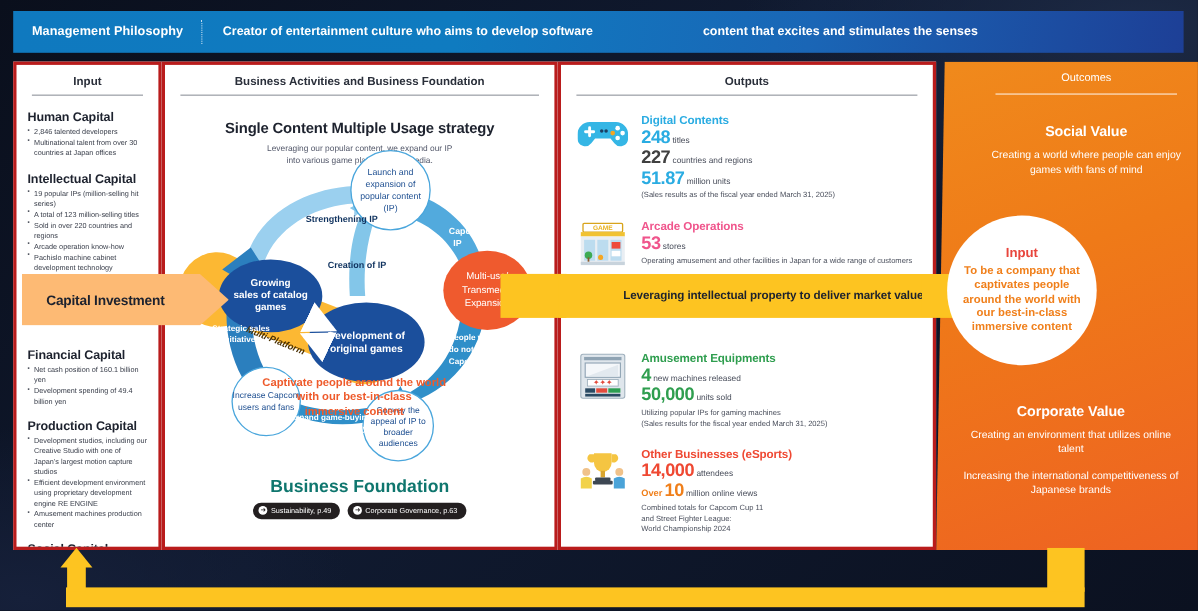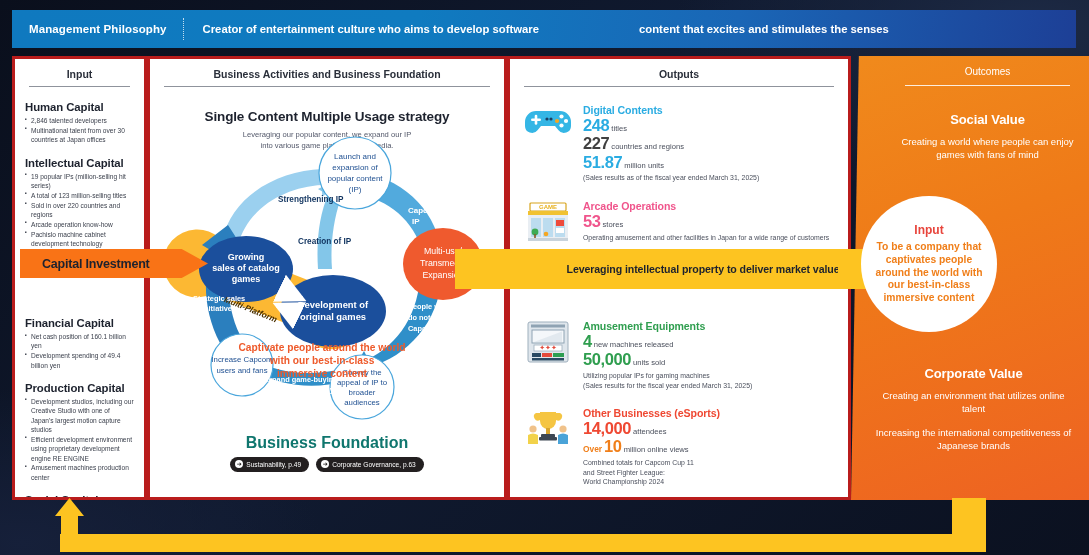--- a/index.html
+++ b/index.html
@@ -141,22 +141,22 @@
     background: #fff; text-align: center;
     display: flex; flex-direction: column; align-items: center; justify-content: center;
     z-index: 6;
   }
   .vision-h { color: #e8453c; font-size: 12px; font-weight: bold; }
   .vision-p { color: #f07f1a; font-size: 10.3px; font-weight: bold; line-height: 1.25; margin-top: 4px; padding: 0 8px; }
 
   
   .ybar { position: absolute; z-index: 5; display: flex; align-items: center; }
   .ybar-left {
-    left: 20px; top: 249px; width: 188px; height: 29px;
-    background: #f97316;
+    left: 20px; top: 249px; width: 188px; height: 47px;
+    background: #fdba74;
     clip-path: polygon(0 0, 86% 0, 100% 50%, 86% 100%, 0 100%);
   }
   .ybar-left span {
     font-size: 12.5px; font-weight: bold; color: #1d222e; padding-left: 22px;
     letter-spacing: -.2px;
   }
   .ybar-right {
     left: 508px; top: 249px; width: 404px; height: 40px;
     background: #fdc421; justify-content: center;
     clip-path: polygon(0 0, 94.5% 0, 100% 50%, 94.5% 100%, 0 100%);

